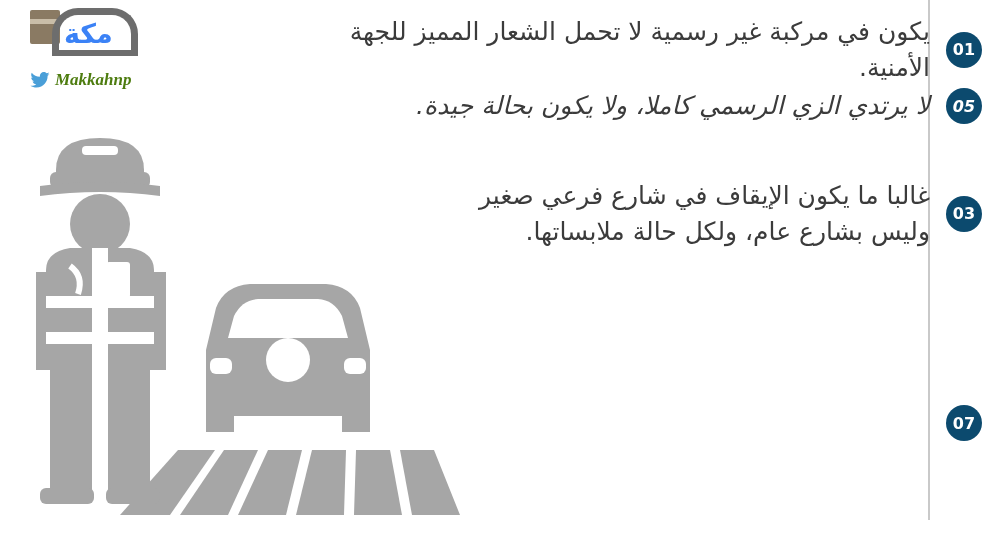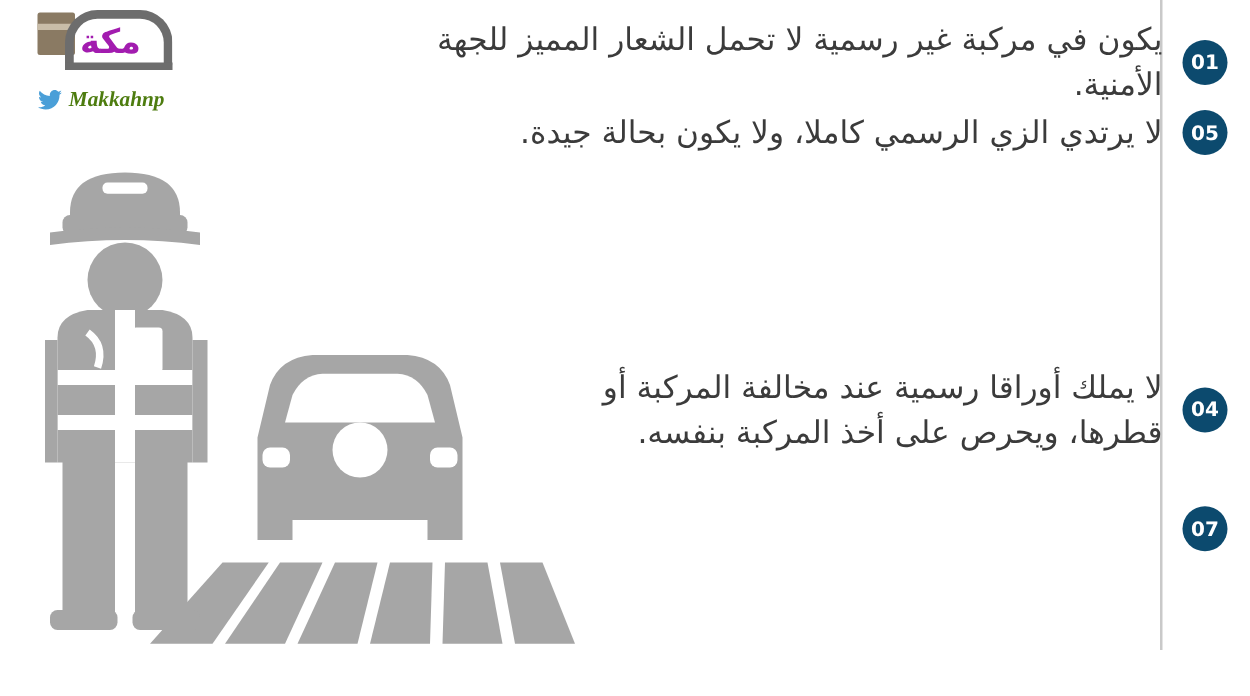--- a/index.html
+++ b/index.html
@@ -66,21 +66,21 @@
     border-radius: 26px 26px 0 0;
     box-sizing: border-box;
   }
   .logo-word {
     position: absolute;
     left: 34px;
     top: 10px;
     font-family: "DejaVu Sans", sans-serif;
     font-size: 27px;
     font-weight: bold;
-    color: #a21caf;
+    color: #3b82f6;
     letter-spacing: -1px;
     direction: rtl;
   }
   .logo-base {
     position: absolute;
     left: 22px;
     top: 42px;
     width: 86px;
     height: 6px;
     background: #6d6d6d;
@@ -151,21 +151,21 @@
     align-items: center;
     justify-content: center;
     font-family: "DejaVu Sans", sans-serif;
     font-size: 16px;
     font-weight: bold;
     letter-spacing: 0px;
     box-shadow: 0 0 0 4px #ffffff;
   }
 
   #item-0 { top: 14px; }
-  #item-1 { top: 88px; }
+  #item-1 { top: 88px; font-style: italic; }
   #item-2 { top: 178px; }
   #item-3 { top: 292px; }
   #item-4 { top: 405px; }
 </style>
 </head>
 <body>
 
 <div id="canvas">
 
   <div class="logo-block">
@@ -237,24 +237,24 @@
   <div class="item" id="item-0">
     <div class="item-text">يكون في مركبة غير رسمية لا تحمل الشعار المميز للجهة الأمنية.</div>
     <div class="badge">01</div>
   </div>
 
   <div class="item" id="item-1">
     <div class="item-text">لا يرتدي الزي الرسمي كاملا، ولا يكون بحالة جيدة.</div>
     <div class="badge">05</div>
   </div>
 
-
-  <div class="item" id="item-3">
-    <div class="item-text">لا يملك أوراقا رسمية عند مخالفة المركبة أو
-قطرها، ويحرص على أخذ المركبة بنفسه.</div>
-    <div class="badge">04</div>
-  </div>
+  <div class="item" id="item-2">
+    <div class="item-text">غالبا ما يكون الإيقاف في شارع فرعي صغير
+وليس بشارع عام، ولكل حالة ملابساتها.</div>
+    <div class="badge">03</div>
+  </div>
+
 
   <div class="item" id="item-4">
     <div class="badge">07</div>
   </div>
 
 </div>
 
 </body></html>

